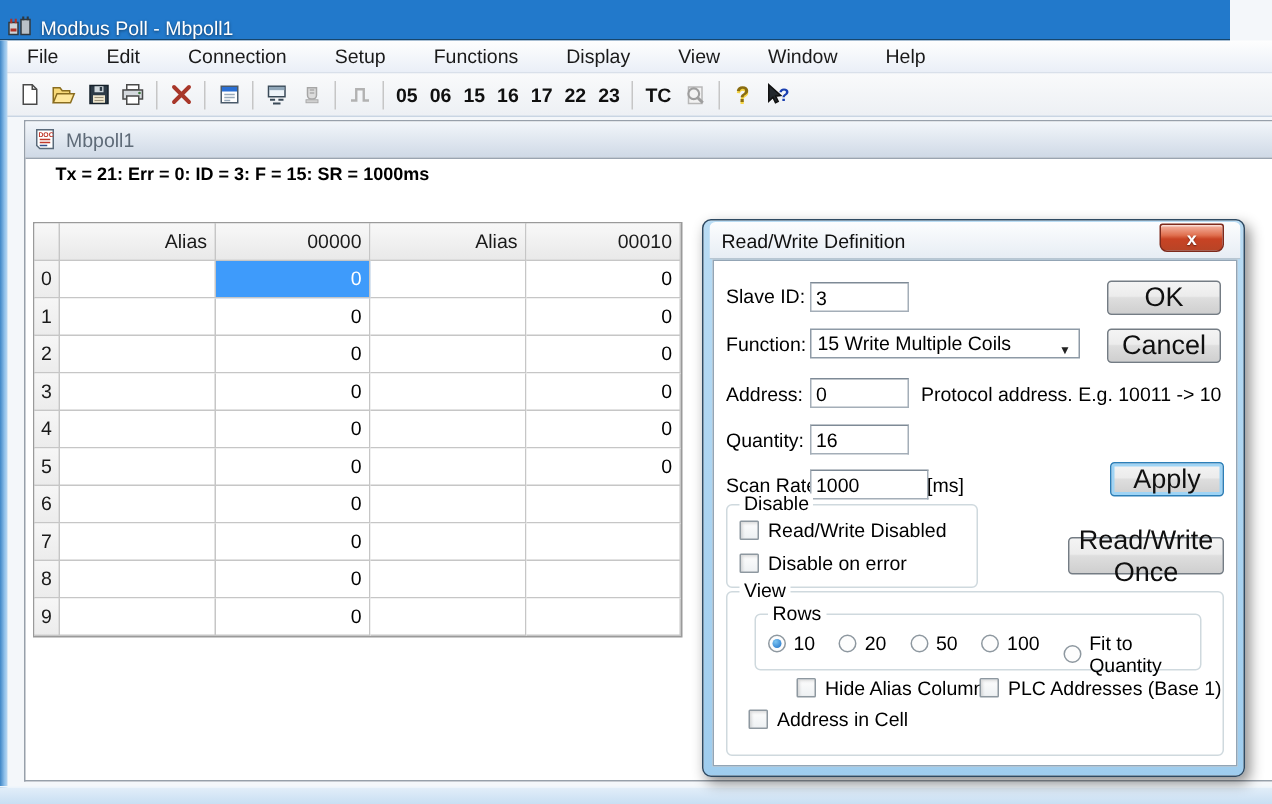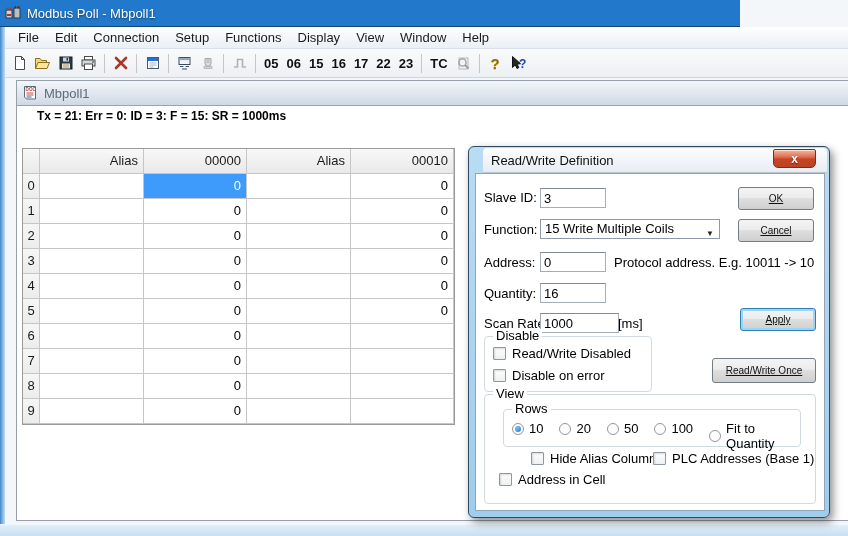--- a/index.html
+++ b/index.html
@@ -1,27 +1,27 @@
 <!DOCTYPE html>
 <html><head>
 <meta charset="utf-8">
 <style>
   html,body{margin:0;padding:0;background:#9aa7b4;}
   #app{position:relative;width:848px;height:536px;overflow:hidden;
        font-family:"Liberation Sans",sans-serif;background:#f4f7fa;}
 
   
-  .titlebar{position:absolute;left:0;top:0;width:740px;height:27px;box-sizing:border-box;
+  .titlebar{position:absolute;left:0;top:0;width:820px;height:27px;box-sizing:border-box;
     background:linear-gradient(180deg,#6eadе0 0%,#4e9bdd 8%,#2b84d6 35%,#2279cb 70%,#1d6cba 100%);
     background-color:#2279cb;border-bottom:1px solid #16466e;
-    display:flex;align-items:center;padding-left:5px;}
+    display:flex;align-items:flex-end;padding-left:5px;}
   .titlebar .title{color:#fff;font-size:13px;margin-left:6px;text-shadow:0 1px 2px rgba(0,0,0,.55);}
   .menubar{position:absolute;left:0;top:27px;width:848px;height:22px;box-sizing:border-box;
     background:linear-gradient(#fefefe,#eaeff7);border-bottom:1px solid #d9e0ea;
-    display:flex;align-items:center;padding-left:10px;}
+    display:flex;align-items:center;padding-left:10px;gap:16px;}
   .menu-item{font-size:13px;color:#1a1a1a;padding:0 8px;cursor:default;}
   .toolbar{position:absolute;left:0;top:49px;width:848px;height:29px;box-sizing:border-box;
     background:linear-gradient(#f9fafb,#edf0f4);border-bottom:1px solid #c9d5e3;
     display:flex;align-items:center;padding-left:8px;}
   .tbtn{width:23px;height:22px;display:flex;align-items:center;justify-content:center;}
   .tsep{width:1px;height:19px;background:#c6c6c6;margin:0 4px;}
   .tnum{font-weight:bold;font-size:13px;color:#101010;padding:0 4px;}
   .qmark{font-weight:bold;font-size:15px;color:#1c1c28;}
   .left-frame{position:absolute;left:0;top:27px;width:5px;height:509px;
     background:linear-gradient(90deg,#3f86c6,#8fc0ea 60%,#bcd9f2);}
@@ -44,41 +44,41 @@
   .c0{width:17px;} .c1{width:104px;} .c2{width:103px;} .c3{width:104px;} .c4{width:103px;}
   .hcell{background:linear-gradient(#f8f8f8,#e9e9e9);text-align:right;padding-right:5px;color:#1a1a1a;}
   .rhead{background:linear-gradient(#f6f6f6,#ececec);text-align:center;color:#1a1a1a;}
   .dcell{background:#fff;text-align:right;padding-right:5px;color:#000;}
   .dcell.sel{background:#3e9bfb;color:#fff;}
 
   
   .dialog{position:absolute;left:468px;top:146px;width:362px;height:372px;box-sizing:border-box;
     background:linear-gradient(#b9dcf4,#9fcdee);border:1px solid #2f4a62;border-radius:6px;
     box-shadow:3px 4px 9px rgba(0,0,0,.45);z-index:50;}
-  .dlg-titlebar{position:absolute;left:14px;top:1px;right:2px;height:24px;
+  .dlg-titlebar{position:absolute;left:4px;top:1px;right:2px;height:24px;
     background:linear-gradient(#fcfdfe,#e7edf4);border-radius:4px 4px 0 0;border-bottom:1px solid #b8c6d2;padding-left:20px;}
   .dlg-title{position:absolute;left:8px;top:5px;font-size:13px;color:#101010;}
   .dlg-close{position:absolute;top:2px;right:13px;width:43px;height:19px;box-sizing:border-box;
     border:1px solid #7e2a1c;border-radius:2px 2px 5px 5px;
     background:linear-gradient(#f5b7a6 0%,#e0704f 40%,#c84324 55%,#b84426 100%);
     color:#fff;font-weight:bold;font-size:12px;display:flex;align-items:center;justify-content:center;
     text-shadow:0 1px 1px rgba(0,0,0,.5);box-shadow:inset 0 1px 0 rgba(255,255,255,.55);z-index:2;}
   .dlg-client{position:absolute;left:6px;top:26px;width:350px;height:338px;box-sizing:border-box;
     background:#fff;border:1px solid #93a5b5;}
 
   .lbl{position:absolute;font-size:13px;color:#000;line-height:20px;}
   .tb{position:absolute;box-sizing:border-box;height:20px;border:1px solid #a4aeb8;border-top-color:#7e8a96;
       background:#fff;font-size:13px;font-family:"Liberation Sans",sans-serif;padding:1px 3px;color:#000;}
   .dd{position:absolute;box-sizing:border-box;height:20px;border:1px solid #8e9aa6;background:#fff;
       font-size:13px;line-height:18px;padding-left:4px;color:#000;}
   .dd-arrow{position:absolute;right:5px;top:5px;font-size:8px;color:#222;}
   .btn{position:absolute;box-sizing:border-box;border:1px solid #747c84;border-radius:3px;
       background:linear-gradient(180deg,#f4f4f4 0%,#ececec 45%,#dedede 50%,#cfcfcf 100%);
-      font-size:10px;color:#101010;font-family:"Liberation Sans",sans-serif;
-      display:flex;align-items:center;justify-content:center;padding:0;text-decoration:underline;}
+      font-size:18px;color:#101010;font-family:"Liberation Sans",sans-serif;
+      display:flex;align-items:center;justify-content:center;padding:0;}
   .btn.focus{border-color:#2c7fb8;box-shadow:inset 0 0 0 2px #9fd4f5;}
   .grp{position:absolute;box-sizing:border-box;border:1px solid #cfd9de;border-radius:4px;}
   .grp-label{position:absolute;top:-8px;left:8px;background:#fff;padding:0 3px;font-size:13px;color:#000;line-height:14px;}
   .cbrow{position:absolute;display:flex;align-items:center;gap:6px;font-size:13px;color:#000;}
   .cb{width:13px;height:13px;box-sizing:border-box;border:1px solid #8e98a0;border-radius:1px;
       background:linear-gradient(#fdfdfd,#eef1f3);box-shadow:inset 1px 1px 2px rgba(0,0,0,.14);flex:none;}
   .rbrow{display:flex;align-items:center;gap:5px;font-size:13px;color:#000;}
   .rb{width:12px;height:12px;box-sizing:border-box;border:1px solid #8e98a0;border-radius:50%;
       background:#fdfdfd;position:relative;flex:none;}
   .rb.sel::after{content:"";position:absolute;left:2px;top:2px;width:6px;height:6px;border-radius:50%;

